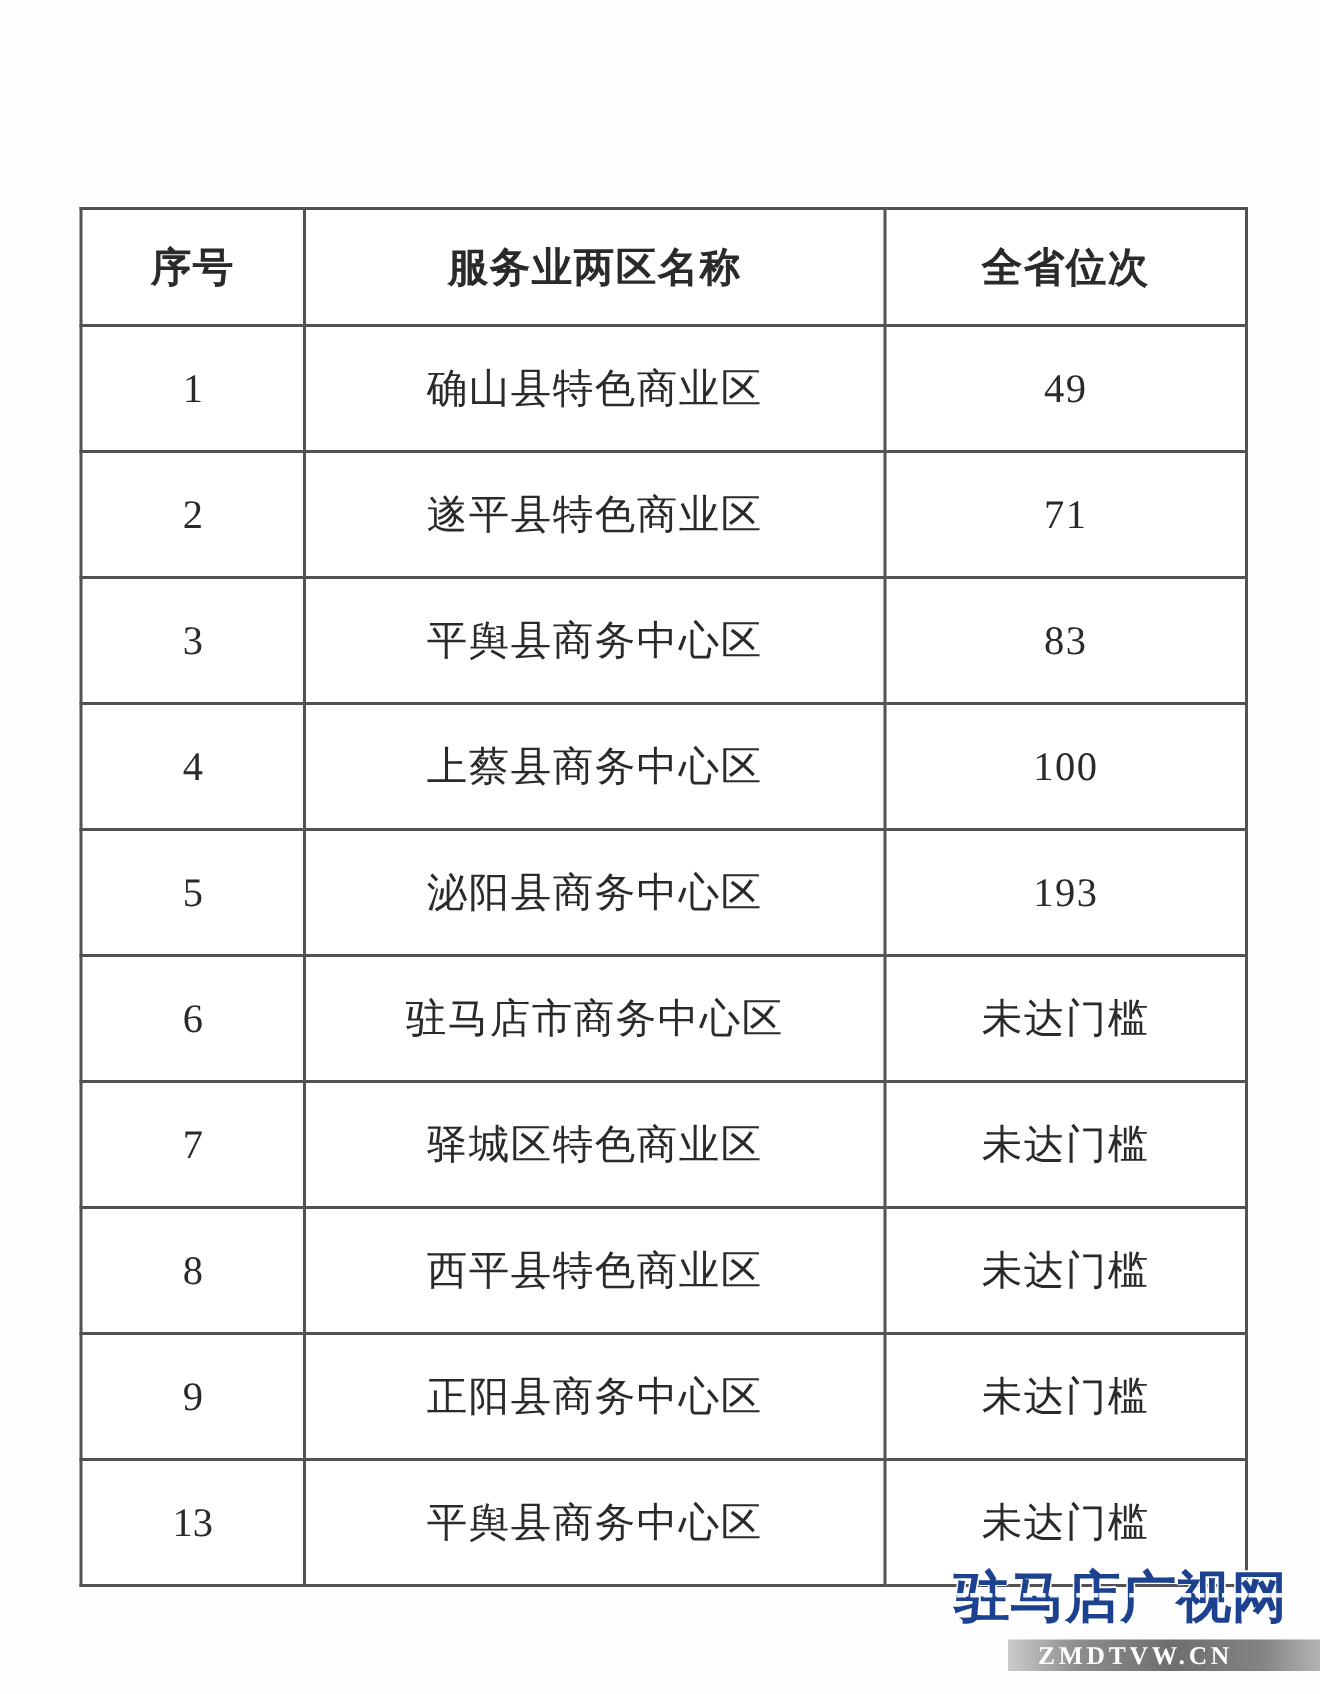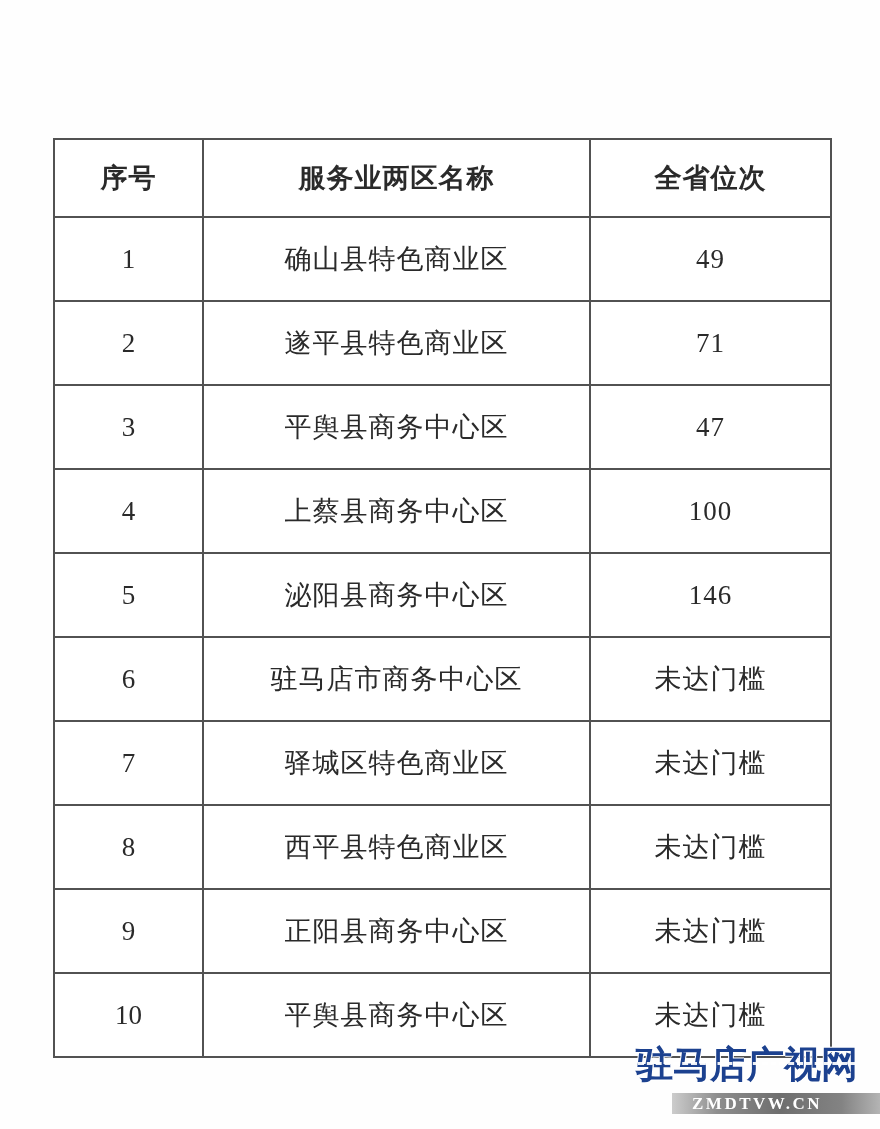--- a/index.html
+++ b/index.html
@@ -111,31 +111,31 @@
         <td class="rank-cell">49</td>
       </tr>
       <tr class="data-row">
         <td class="no-cell">2</td>
         <td class="name-cell">遂平县特色商业区</td>
         <td class="rank-cell">71</td>
       </tr>
       <tr class="data-row">
         <td class="no-cell">3</td>
         <td class="name-cell">平舆县商务中心区</td>
-        <td class="rank-cell">47</td>
+        <td class="rank-cell">83</td>
       </tr>
       <tr class="data-row">
         <td class="no-cell">4</td>
         <td class="name-cell">上蔡县商务中心区</td>
         <td class="rank-cell">100</td>
       </tr>
       <tr class="data-row">
         <td class="no-cell">5</td>
         <td class="name-cell">泌阳县商务中心区</td>
-        <td class="rank-cell">146</td>
+        <td class="rank-cell">193</td>
       </tr>
       <tr class="data-row">
         <td class="no-cell">6</td>
         <td class="name-cell">驻马店市商务中心区</td>
         <td class="rank-cell">未达门槛</td>
       </tr>
       <tr class="data-row">
         <td class="no-cell">7</td>
         <td class="name-cell">驿城区特色商业区</td>
         <td class="rank-cell">未达门槛</td>
@@ -144,21 +144,21 @@
         <td class="no-cell">8</td>
         <td class="name-cell">西平县特色商业区</td>
         <td class="rank-cell">未达门槛</td>
       </tr>
       <tr class="data-row">
         <td class="no-cell">9</td>
         <td class="name-cell">正阳县商务中心区</td>
         <td class="rank-cell">未达门槛</td>
       </tr>
       <tr class="data-row">
-        <td class="no-cell">10</td>
+        <td class="no-cell">13</td>
         <td class="name-cell">平舆县商务中心区</td>
         <td class="rank-cell">未达门槛</td>
       </tr>
     </tbody>
   </table>
 
   <div class="wm-logo" style="color:#1c418f;text-align:center;">驻马店广视网</div>
 
   <div class="wm-bar">
     <span class="url">ZMDTVW.CN</span>

